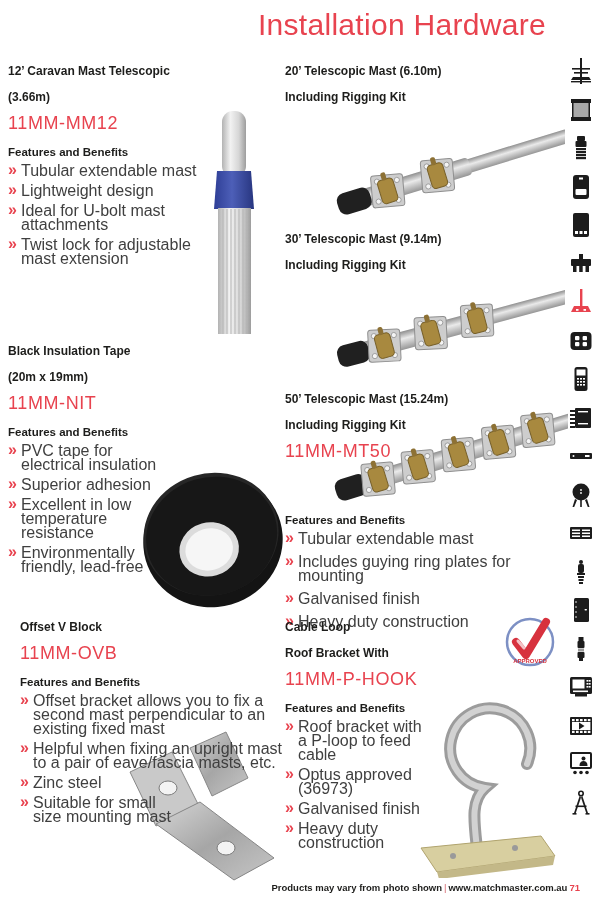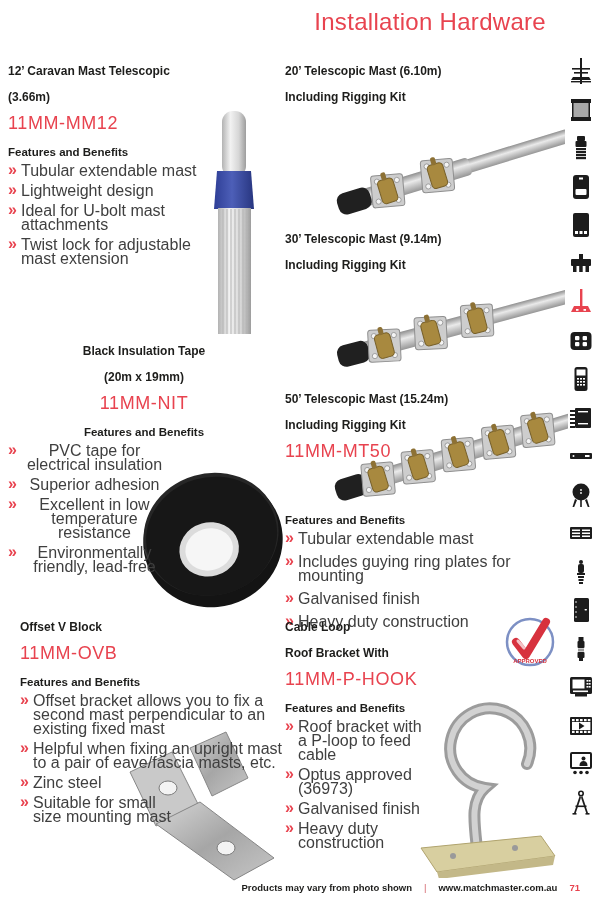--- a/index.html
+++ b/index.html
@@ -1,36 +1,36 @@
 <!DOCTYPE html>
 <html><head>
 <meta charset="utf-8">
 <style>
   :root{ --accent:#e8434f; --ink:#1d1d1b; --body:#3f3f3f; }
   *{margin:0;padding:0;box-sizing:border-box;}
   html,body{background:#fff;}
   body{font-family:"Liberation Sans", sans-serif; color:var(--ink);}
   .page{position:relative;width:600px;height:901px;background:#fff;overflow:hidden;}
 
-  .page-title{position:absolute;top:8px;right:54px;font-size:24px;font-weight:400;
+  .page-title{position:absolute;top:8px;right:54px;font-size:30px;font-weight:400;
     color:var(--accent);letter-spacing:.3px;}
 
   .block{position:absolute;}
   .ptitle{font-size:12px;font-weight:700;line-height:26px;color:var(--ink);}
   .pcode{font-size:18px;font-weight:400;color:var(--accent);letter-spacing:.6px;margin-top:3px;}
   .fhead{font-size:11.5px;font-weight:700;margin-top:12px;color:var(--ink);}
   ul.flist{list-style:none;margin-top:6px;}
   ul.flist li{position:relative;padding-left:13px;font-size:16px;line-height:14px;
     color:var(--body);margin-bottom:6px;}
   ul.flist li::before{content:"\00BB";color:var(--accent);position:absolute;left:0;top:-1px;font-weight:700;}
 
   .art{position:absolute;z-index:0;}
   .txt{position:relative;z-index:1;}
 
-  .footer{position:absolute;top:882px;right:20px;display:flex;gap:12px;align-items:baseline;
+  .footer{position:absolute;top:882px;right:20px;display:flex;gap:2px;align-items:baseline;
     font-size:9.5px;font-weight:700;color:var(--ink);}
   .footer .sep{color:#d4666e;font-weight:400;}
   .footer .pagenum{color:var(--accent);}
 
   .icons{position:absolute;left:562px;top:57px;width:37px;display:flex;flex-direction:column;
     gap:10.5px;align-items:center;}
   .icons .slot{width:26px;height:28px;display:flex;align-items:center;justify-content:center;}
   .icons svg{width:24px;height:26px;fill:#1c1c1c;}
   .icons .active svg{fill:var(--accent);}
 </style>
@@ -102,21 +102,21 @@
       <line x1="25" y1="101" x2="25" y2="226"></line>
         <line x1="29" y1="101" x2="29" y2="226"></line>
       <line x1="33" y1="101" x2="33" y2="226"></line>
         <line x1="37" y1="101" x2="37" y2="226"></line>
       <line x1="41" y1="101" x2="41" y2="226"></line>
         <line x1="45" y1="101" x2="45" y2="226"></line>
       <line x1="49" y1="101" x2="49" y2="226"></line>
     </g>
   </svg>
 
-  <div class="block" style="left:8px;top:338px;width:272px;text-align:center;">
+  <div class="block" style="left:8px;top:338px;width:272px;">
     <div class="txt">
       <div class="ptitle">Black Insulation Tape</div>
       <div class="ptitle">(20m x 19mm)</div>
       <div class="pcode">11MM-NIT</div>
       <div class="fhead">Features and Benefits</div>
       <ul class="flist" style="width:160px;">
         <li>PVC tape for electrical insulation</li>
         <li>Superior adhesion</li>
         <li>Excellent in low temperature resistance</li>
         <li>Environmentally friendly, lead-free</li>

